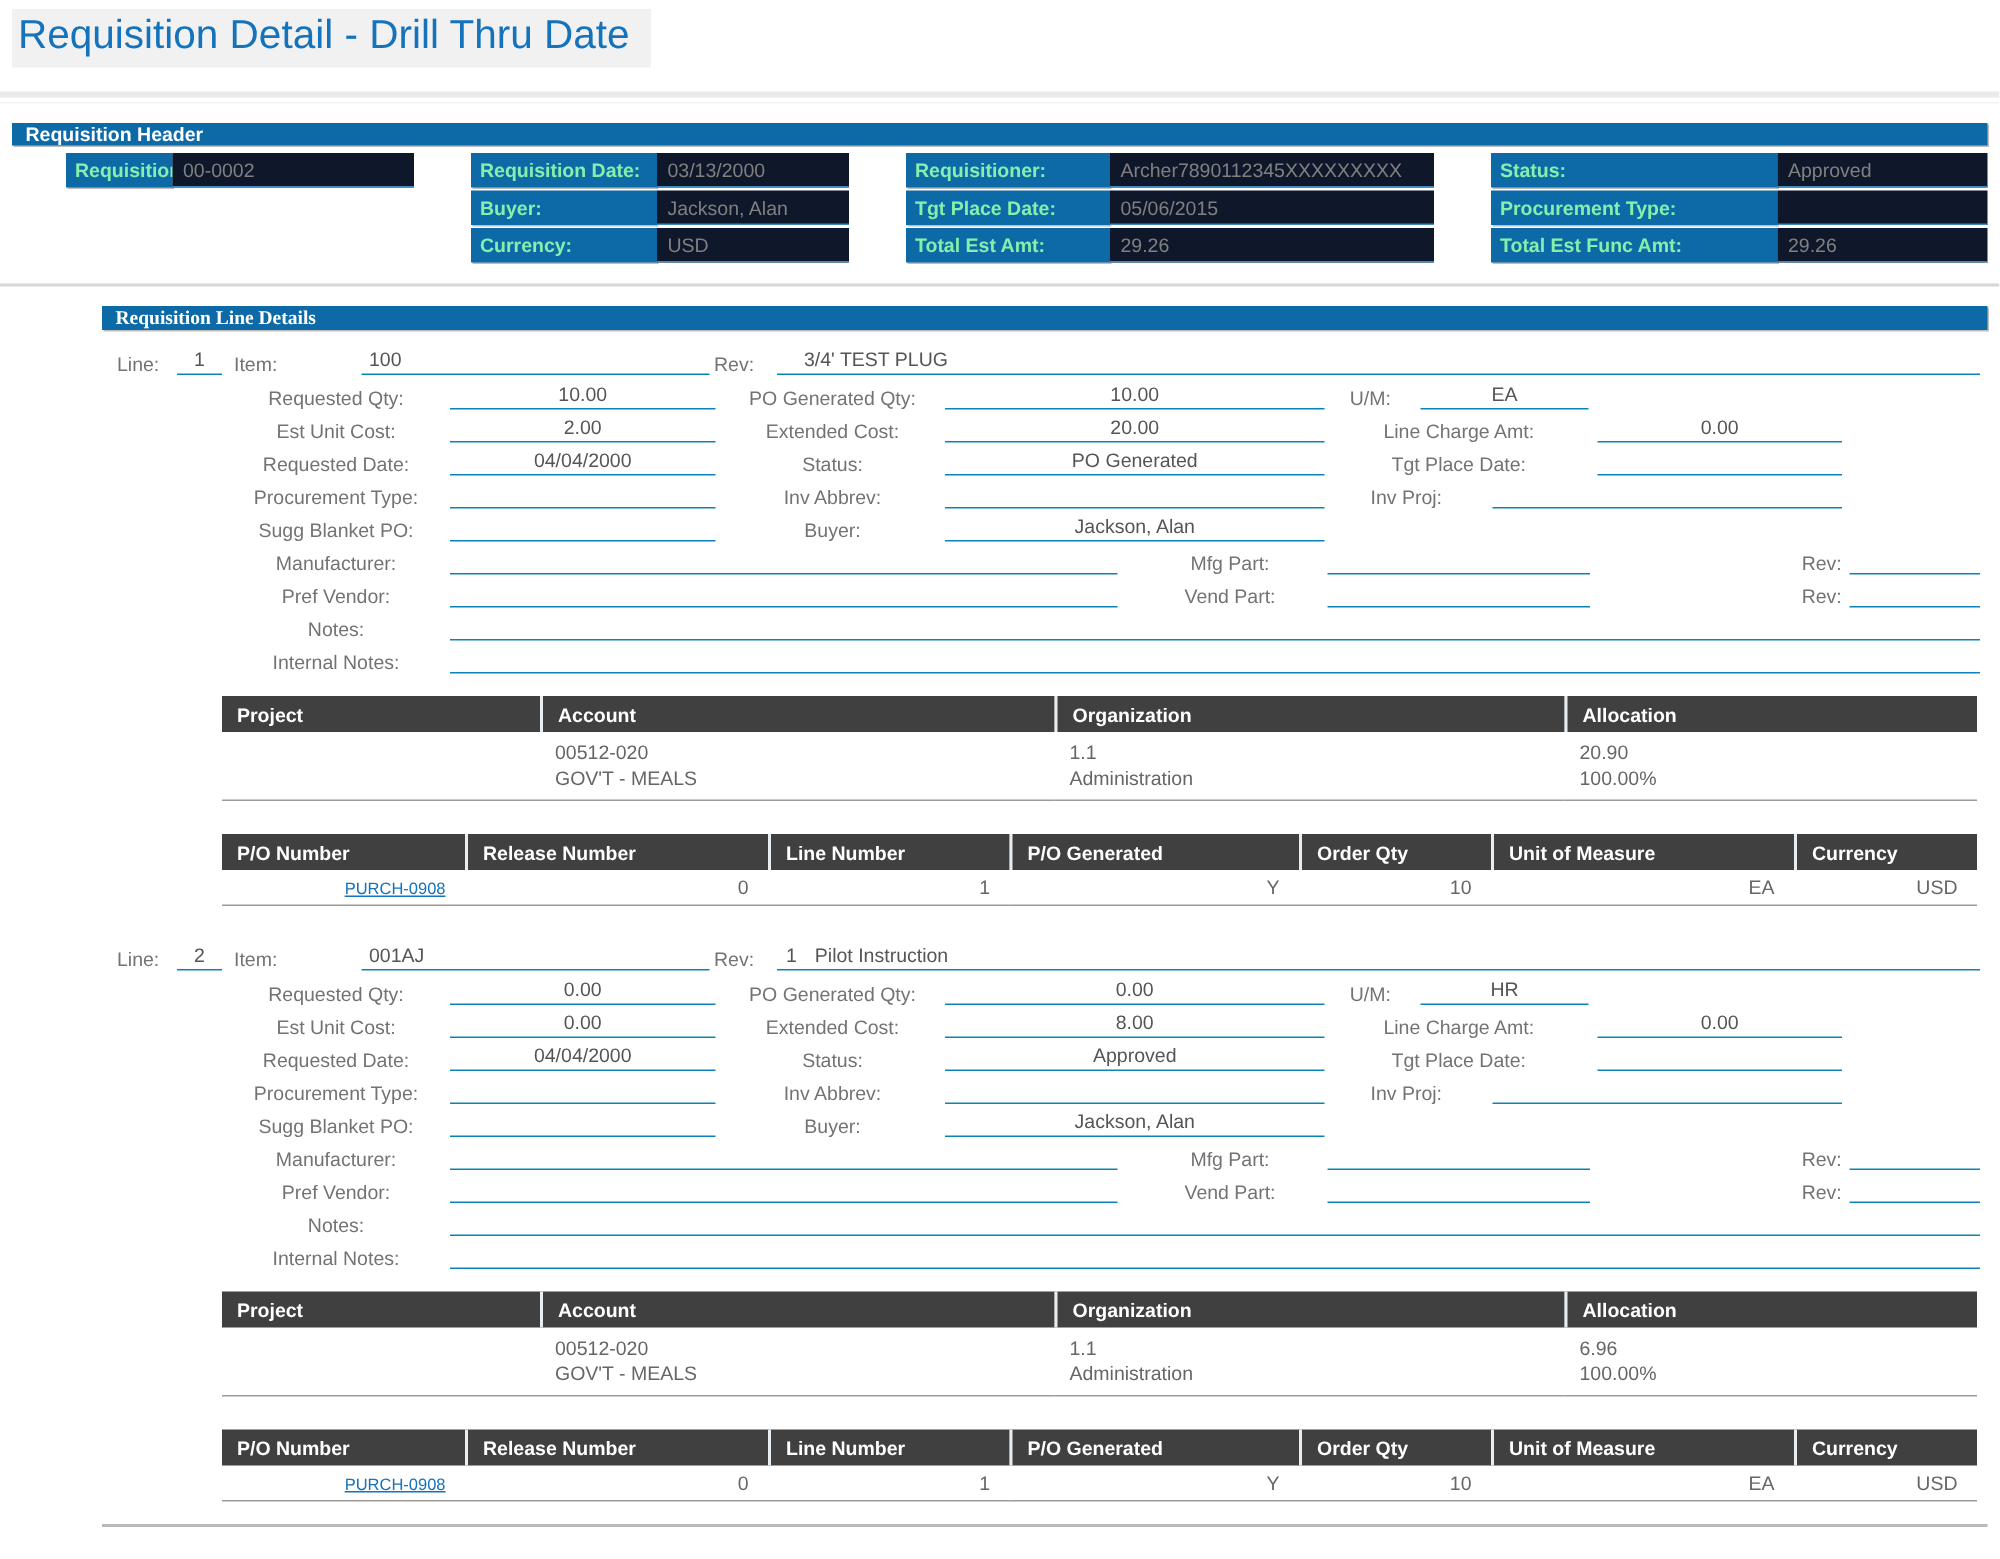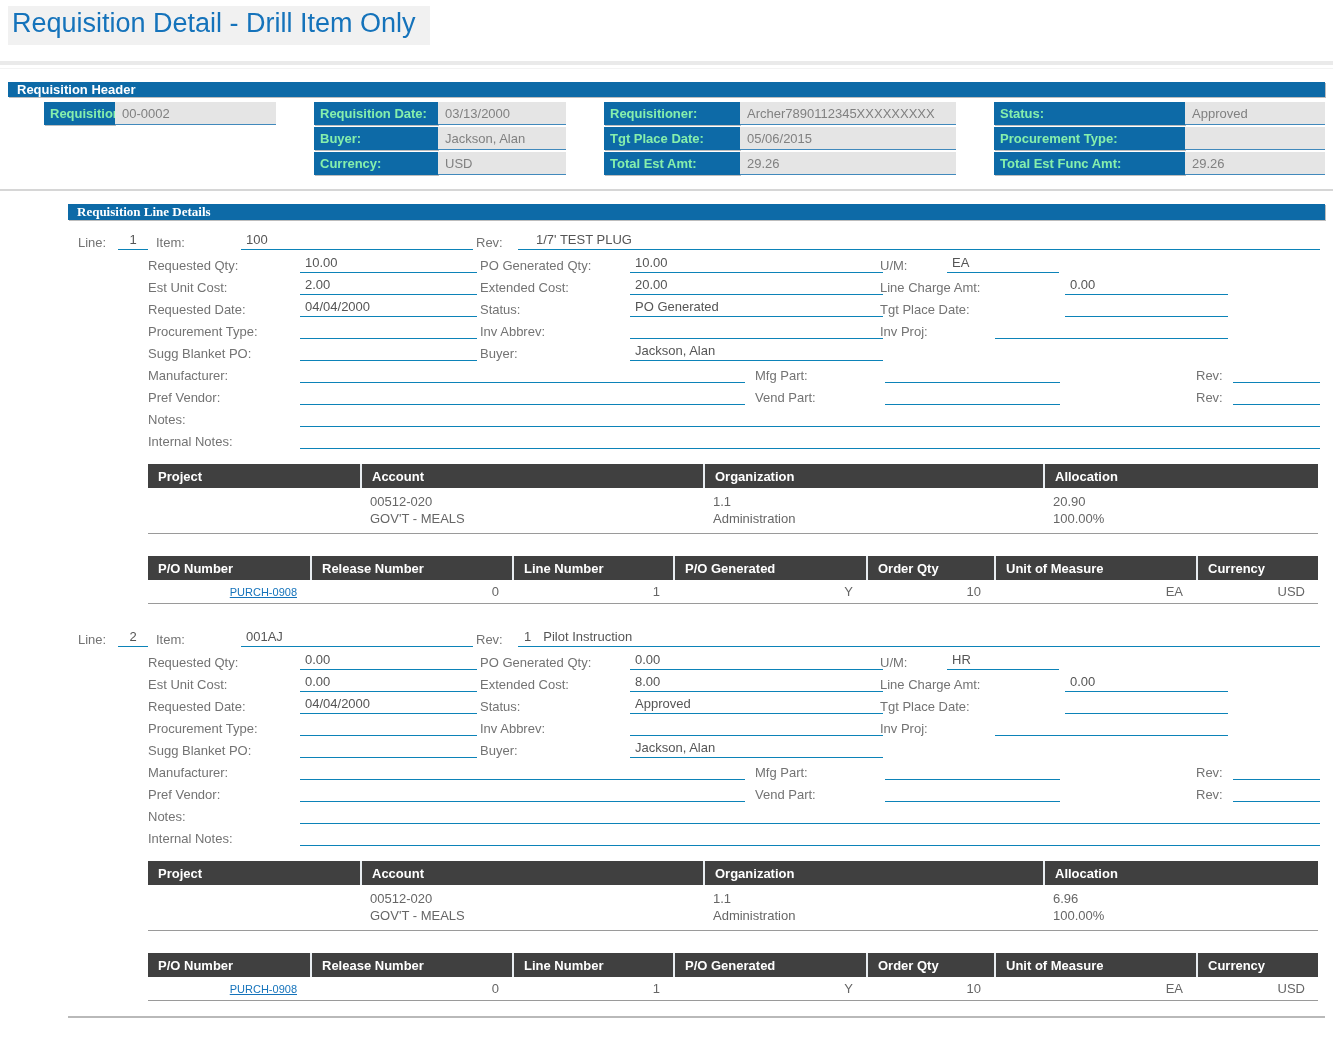--- a/index.html
+++ b/index.html
@@ -30,30 +30,30 @@
   .hgrp { display:grid; grid-auto-rows:23px; row-gap:2px; margin-right:2px; }
   .hgrp1 { grid-template-columns:107px 161px; }
   .hgrp2 { grid-template-columns:160px 128px; }
   .hgrp3 { grid-template-columns:172px 216px; }
   .hgrp4 { grid-template-columns:227px 140px; margin-right:0; }
   .hlbl {
     background:#0d6aa7; color:#86efac; font-weight:bold;
     padding:4px 6px; box-shadow:1px 1px 0 #bdbdbd;margin-left:36px;
   }
   .hval {
-    color:#808080; padding:4px 7px; background:#e5e5e5;
+    color:#808080; padding:4px 7px; background:#0f172a;
     border-bottom:1px solid #4189bc;
   }
   .hdr-sep { margin-top:14px; border-top:2px solid #d6d6d6; }
 
   
   .lblock { margin-top:9px; }
   .lblock + .lblock { margin-top:22px; }
   .linerow { display:flex; align-items:flex-end; margin:0 13px 1px 78px; height:21px; }
-  .frow    { display:flex; align-items:flex-end; margin:0 13px 0 148px; height:22px; }
+  .frow    { display:flex; align-items:flex-end; margin:0 13px 0 148px; height:22px;text-align:center; }
   .flab { color:#737373; }
   .uv {
     display:inline-block; color:#555; height:18px;
     border-bottom:1px solid #0c83b8; padding:0 5px 2px 5px;
   }
   
   .l-line-lab { width:40px; }
   .l-line-val { width:30px; text-align:center; padding-left:0; padding-right:0; }
   .l-item-lab { width:48px; margin-left:8px; }
   .l-item-val { width:232px; margin-left:37px; }
@@ -100,21 +100,21 @@
   .potbl td.pocell { }
   a.polink { color:#1573bb; font-size:11px; text-decoration:underline; cursor:pointer; }
 
   .sec-bottom { margin:15px 8px 0 68px; border-top:2px solid #b9b9b9; }
 </style>
 </head>
 <body>
 
 
 
-<h1 class="page-title">Requisition Detail - Drill Item Only</h1>
+<h1 class="page-title">Requisition Detail - Drill Thru Date</h1>
 <div class="title-divider"></div>
 <div class="title-divider2"></div>
 
 
 <div class="secbar"><span>Requisition Header</span></div>
 
 <div class="hdr-row">
   <div class="hgrp hgrp1">
     <div class="hlbl">Requisition:</div>
     <div class="hval">00-0002</div>
@@ -153,21 +153,21 @@
 
 <div class="lblock">
   <div class="linerow">
     <span class="flab l-line-lab">Line:</span>
     <span class="uv l-line-val">1</span>
     <span class="flab l-item-lab">Item:</span>
     <span class="uv l-item-val">100</span>
     <span class="flab l-rev-lab">Rev:</span>
     <span class="uv l-rev-val">
         <span></span>
-        <span>1/7' TEST PLUG</span>
+        <span>3/4' TEST PLUG</span>
       </span>
   </div>
   <div class="frow">
     <span class="flab c1l">Requested Qty:</span>
     <span class="uv c1v">10.00</span>
     <span class="flab c2l">PO Generated Qty:</span>
     <span class="uv c2v">10.00</span>
     <span class="flab c3l-um">U/M:</span>
     <span class="uv c3v-um">EA</span>
   </div>

